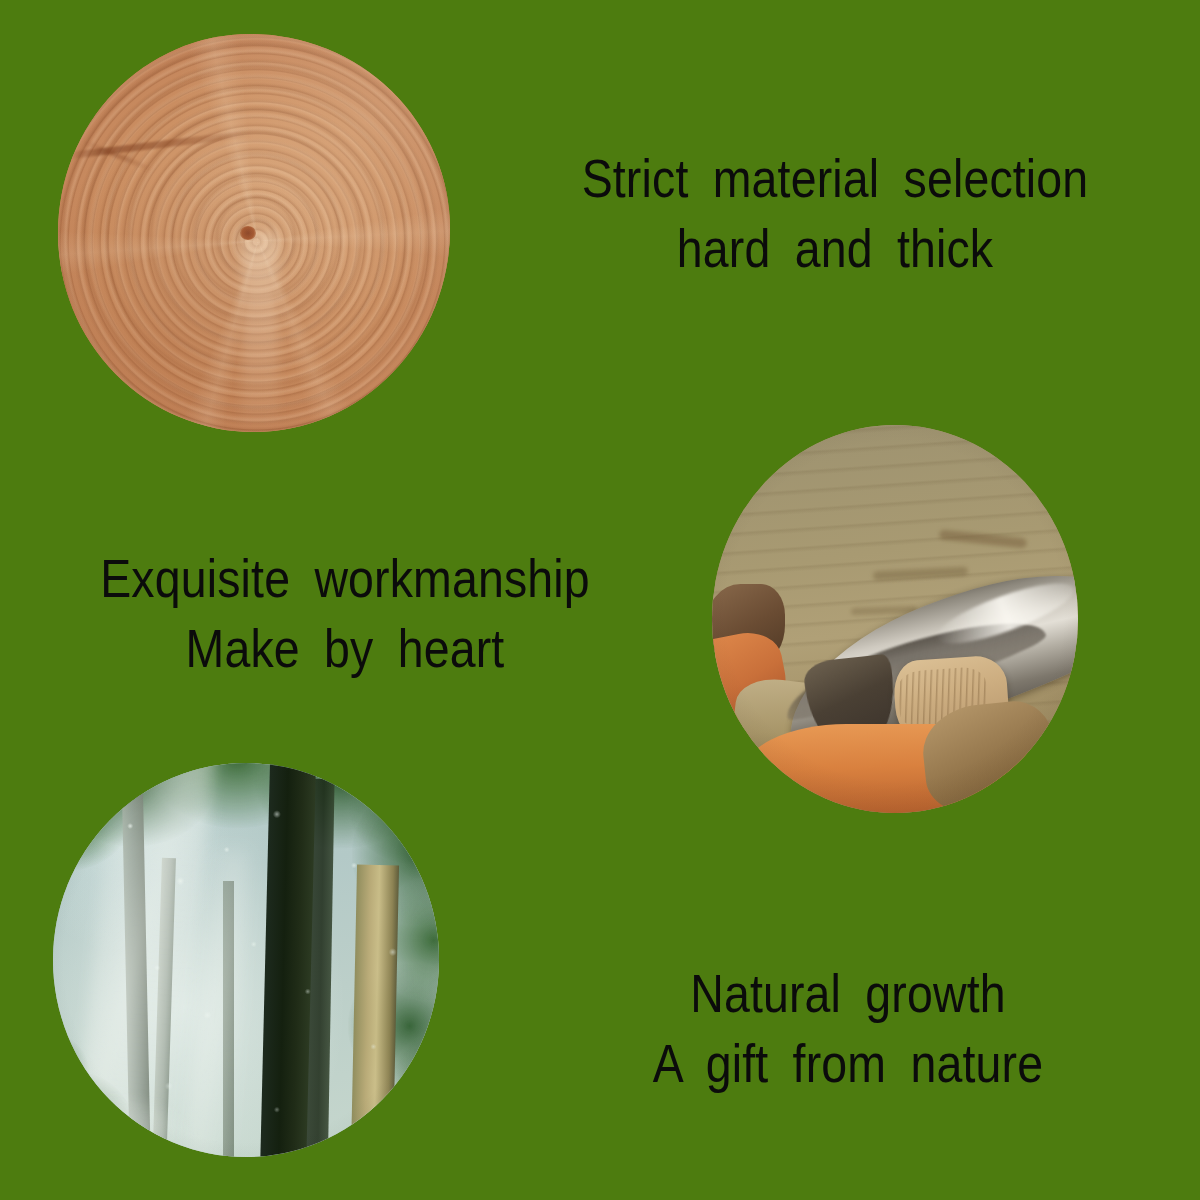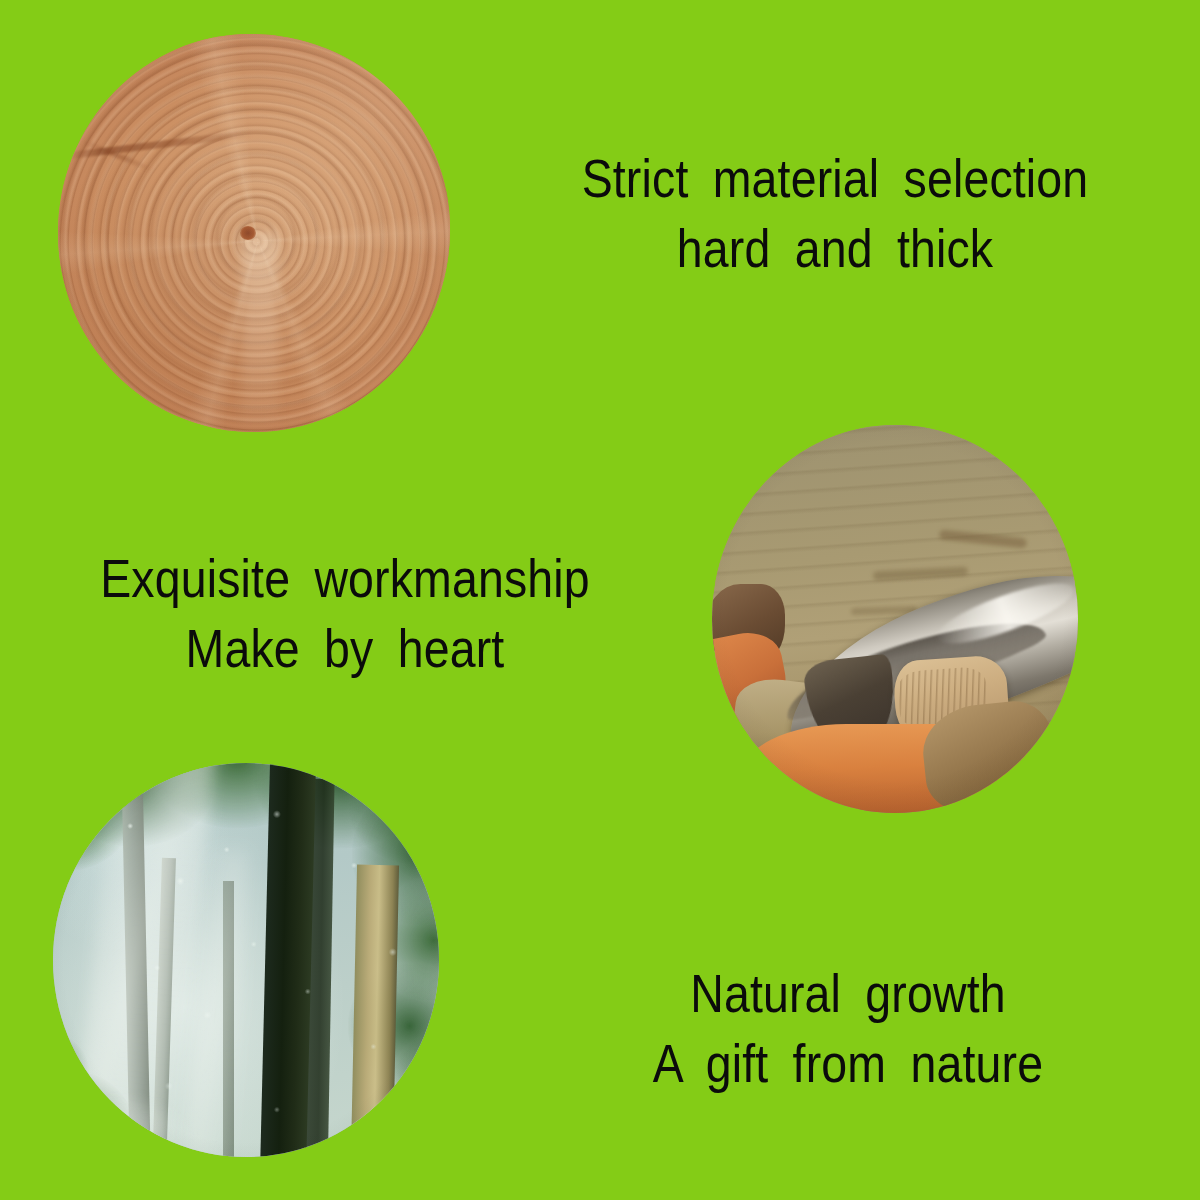--- a/index.html
+++ b/index.html
@@ -1,21 +1,21 @@
 <!DOCTYPE html>
 <html><head>
 <meta charset="utf-8">
 <style>
   html,body{margin:0;padding:0;}
   body{
     width:1200px;height:1200px;background:#ffffff;
     font-family:"Liberation Sans","DejaVu Sans",sans-serif;
     overflow:hidden;position:relative;
   }
-  .stage{position:absolute;left:0;top:0;width:1200px;height:1200px;background:#84cc16;}
+  .stage{position:absolute;left:0;top:0;width:1200px;height:1200px;background:#4d7c0f;}
 
   
   .caption{
     position:absolute;color:#0b0b0b;
     font-family:"Liberation Sans Narrow","Liberation Sans","DejaVu Sans Condensed","DejaVu Sans",sans-serif;
     font-size:54px;line-height:70px;font-weight:400;
     letter-spacing:0.2px;word-spacing:13px;
     text-align:center;white-space:nowrap;
     transform:scaleX(0.86);
   }

